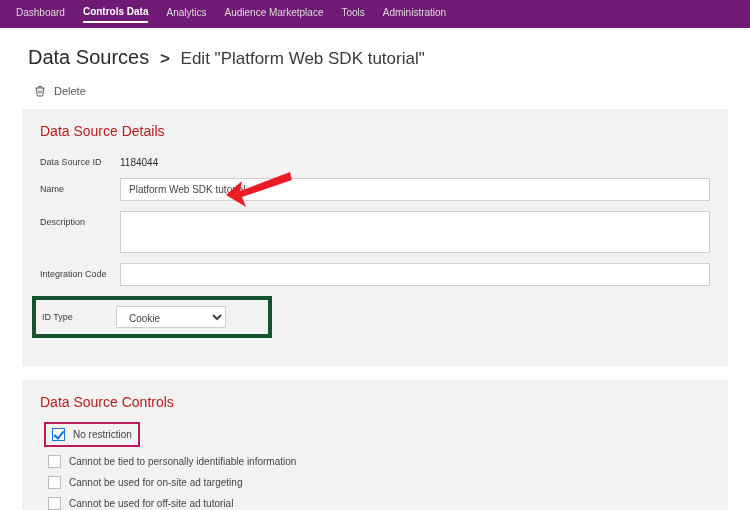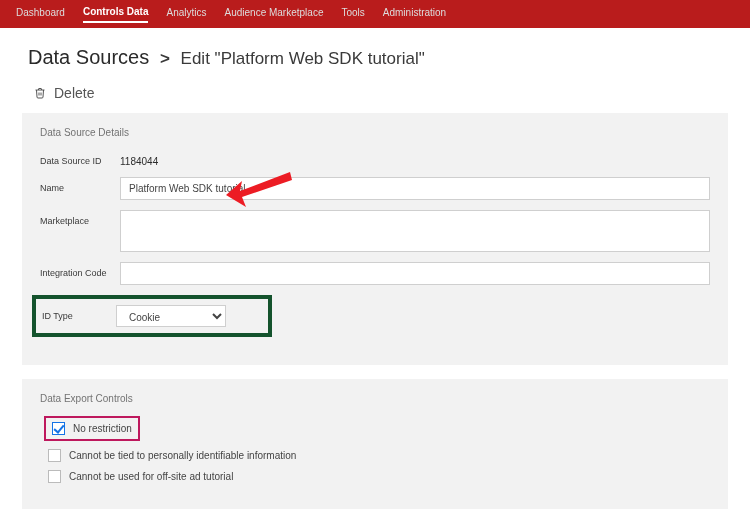--- a/index.html
+++ b/index.html
@@ -1,29 +1,29 @@
 <!DOCTYPE html>
 <html><head>
 <meta charset="utf-8">
 <style>
   * { box-sizing: border-box; margin: 0; padding: 0; }
   html, body { width: 750px; height: 510px; font-family: "Segoe UI", Arial, sans-serif; background: #fff; color: #2c2c2c; }
   
-  .topnav { background: #b91c1c; height: 28px; display: flex; align-items: center; padding: 0 16px; gap: 18px; font-size: 10px; color: #ddd; }
+  .topnav { background: #701a75; height: 28px; display: flex; align-items: center; padding: 0 16px; gap: 18px; font-size: 10px; color: #ddd; }
   .topnav span { cursor: pointer; padding-bottom: 4px; }
   .topnav .active { color: #fff; font-weight: 600; border-bottom: 2px solid #fff; }
   
   .crumb { padding: 18px 20px 4px 28px; font-size: 17px; font-weight: 300; color: #3a3a3a; }
   .crumb .root { font-size: 20px; font-weight: 400; color: #2a2a2a; }
   .crumb .sep { margin: 0 6px; font-weight: 600; }
   
-  .delrow { padding: 12px 0 12px 34px; display: flex; align-items: center; gap: 8px; font-size: 14px; color: #555; }
+  .delrow { padding: 12px 0 12px 34px; display: flex; align-items: center; gap: 8px; font-size: 11px; color: #555; }
   
   .panel { background: #f2f2f2; margin: 0 22px 14px 22px; padding: 14px 18px 18px 18px; }
-  .panel-title { font-size: 10px; font-weight: 400; color: #737373; margin-bottom: 12px; }
+  .panel-title { font-size: 14px; font-weight: 400; color: #b91c1c; margin-bottom: 12px; }
   .row { display: flex; align-items: flex-start; margin-bottom: 10px; }
   .row label { width: 80px; font-size: 9px; color: #3a3a3a; padding-top: 6px; }
   .row .val { font-size: 10px; padding-top: 6px; }
   .row input[type=text], .row textarea, .row select {
     flex: 1; font-size: 10px; padding: 5px 8px; border: 1px solid #cfcfcf; background: #fff; color: #444;
     font-family: inherit;
   }
   .row textarea { height: 42px; resize: none; }
   .row.idtype { border: 4px solid #14532d; padding: 6px 6px 6px 6px; margin-left: -8px; width: 240px; }
   .row.idtype label { width: 74px; }
@@ -78,47 +78,51 @@
       <label>Data Source ID</label>
       <div class="val">1184044</div>
     </div>
 
     <div class="row">
       <label>Name</label>
       <input type="text" value="Platform Web SDK tutorial" style="">
     </div>
 
     <div class="row">
-      <label>Marketplace</label>
+      <label>Description</label>
       <textarea style=""></textarea>
     </div>
 
     <div class="row">
       <label>Integration Code</label>
       <input type="text" value="" style="">
     </div>
 
     <div class="row idtype">
       <label>ID Type</label>
       <select>
         <option>Cookie</option>
       </select>
     </div>
   </div>
 
   <div class="panel export">
-    <div class="panel-title">Data Export Controls</div>
+    <div class="panel-title">Data Source Controls</div>
 
     <div class="chkrow first">
       <input type="checkbox" checked="" style="">
       <span>No restriction</span>
     </div>
     <div class="chkrow">
       <input type="checkbox" style="">
       <span>Cannot be tied to personally identifiable information</span>
+    </div>
+    <div class="chkrow">
+      <input type="checkbox" style="">
+      <span>Cannot be used for on-site ad targeting</span>
     </div>
     <div class="chkrow">
       <input type="checkbox" style="">
       <span>Cannot be used for off-site ad tutorial</span>
     </div>
 
   </div>
 
   <svg class="arrow" width="70" height="40" viewBox="0 0 70 40">
     <defs></defs>

